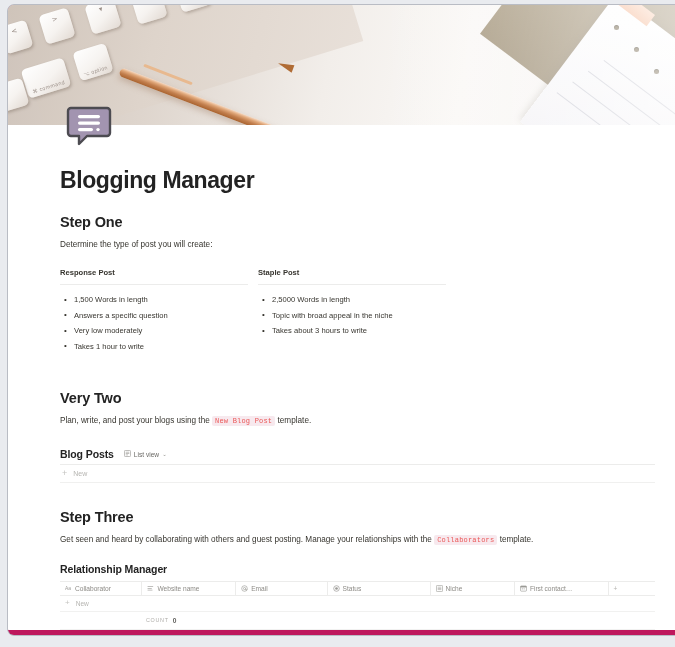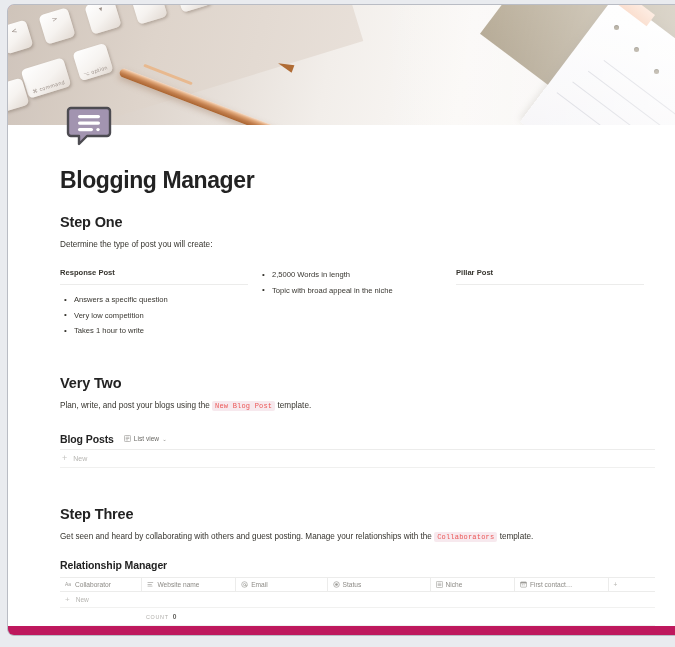--- a/index.html
+++ b/index.html
@@ -167,21 +167,21 @@
     font-weight: 700;
     color: #232323;
     letter-spacing: -0.4px;
     margin: 0 0 20px 0;
   }
   h2.step {
     font-size: 14.5px;
     font-weight: 700;
     color: #232323;
     letter-spacing: -0.15px;
-    margin: 12px 0 9px 0;
+    margin: 0 0 9px 0;
   }
   p.para {
     font-size: 8.2px;
     color: #37352f;
     margin: 0 0 12px 0;
     line-height: 1.55;
   }
 
   code.chip {
     font-family: "Liberation Mono", monospace;
@@ -387,35 +387,37 @@
       <h1 class="title">Blogging Manager</h1>
 
       <h2 class="step">Step One</h2>
       <p class="para">Determine the type of post you will create:</p>
 
       <div class="columns">
 
         <div class="col">
           <div class="col-head">Response Post</div>
           <ul class="bullets">
+            <li>1,500 Words in length</li>
             <li>Answers a specific question</li>
-            <li>Very low competition</li>
+            <li>Very low moderately</li>
             <li>Takes 1 hour to write</li>
           </ul>
         </div>
 
         <div class="col">
+          <div class="col-head">Staple Post</div>
           <ul class="bullets">
             <li>2,5000 Words in length</li>
             <li>Topic with broad appeal in the niche</li>
+            <li>Takes about 3 hours to write</li>
           </ul>
         </div>
 
         <div class="col">
-          <div class="col-head">Pillar Post</div>
         </div>
 
       </div>
 
       <h2 class="step">Very Two</h2>
       <p class="para">
         <span>Plan, write, and post your blogs using the</span>
         <code class="chip">New Blog Post</code>
         <span>template.</span>
       </p>

